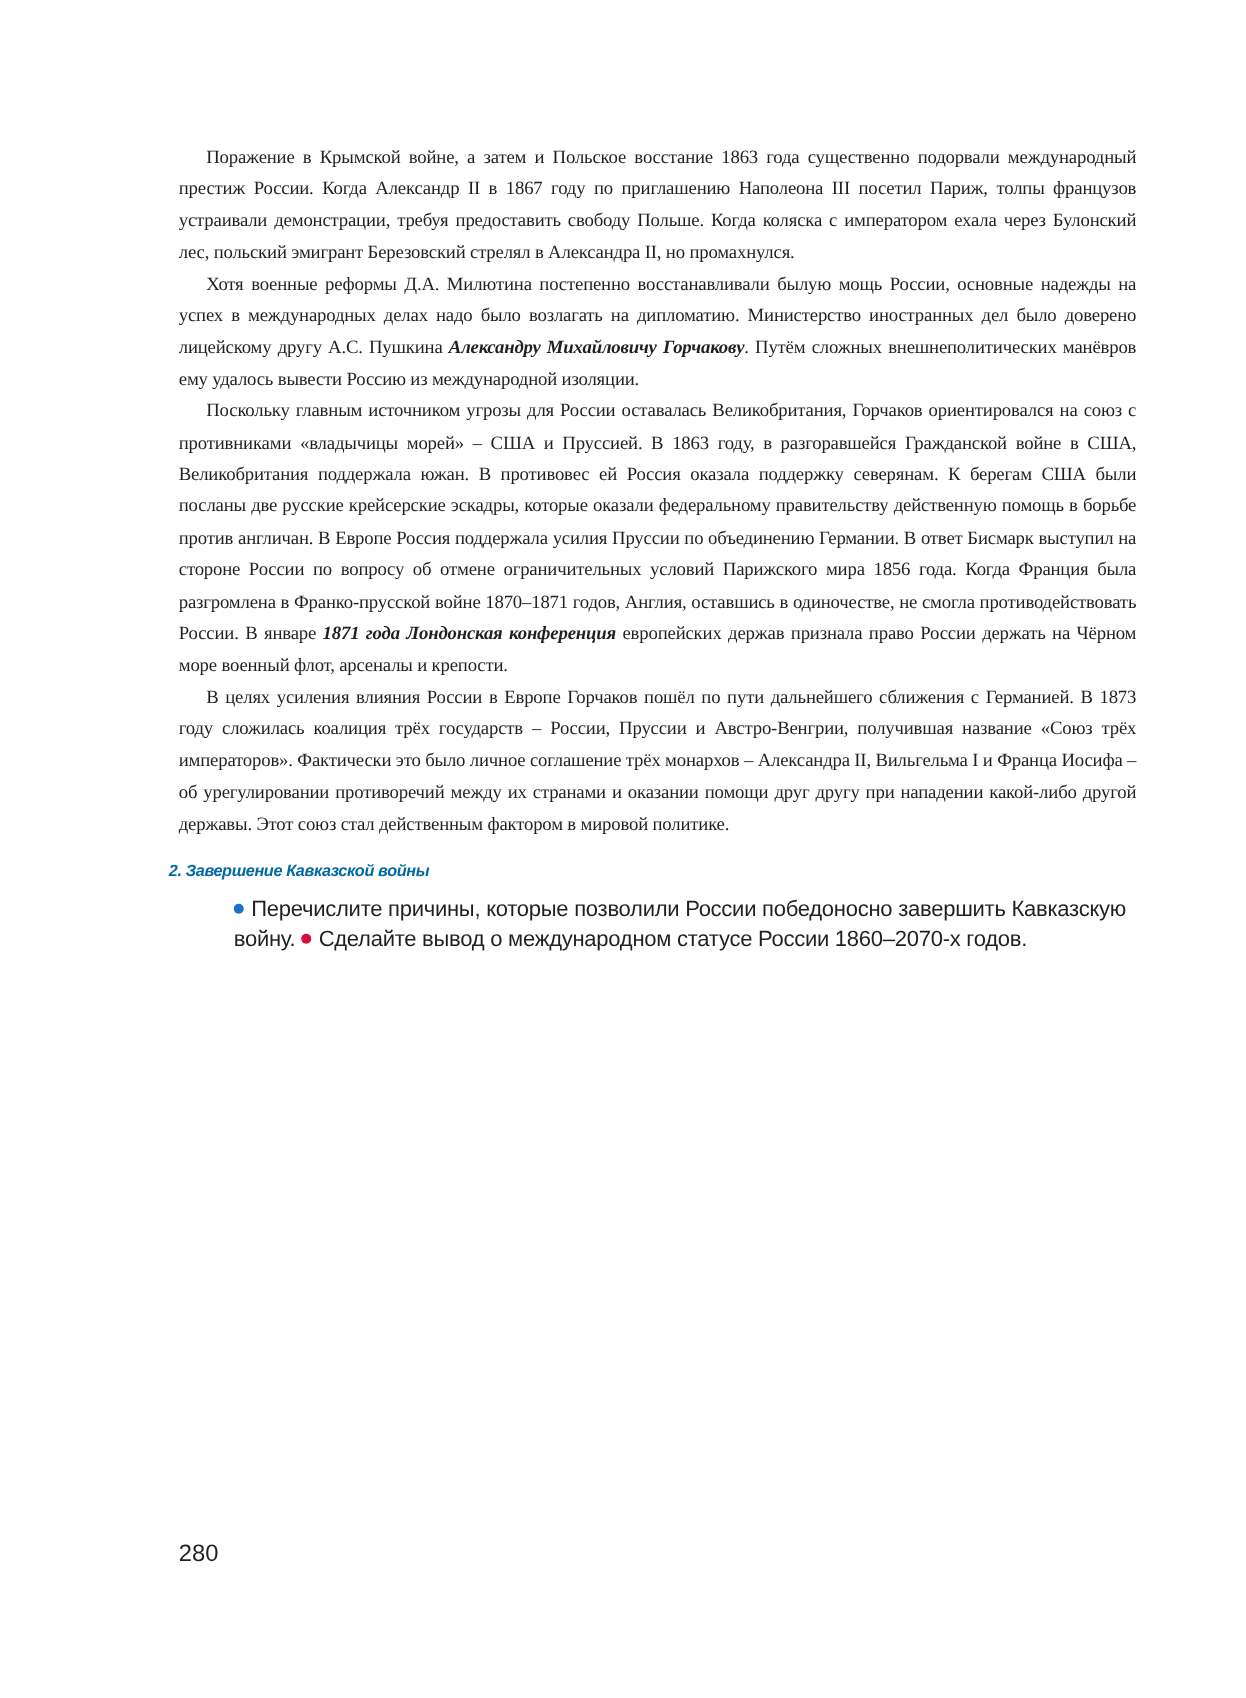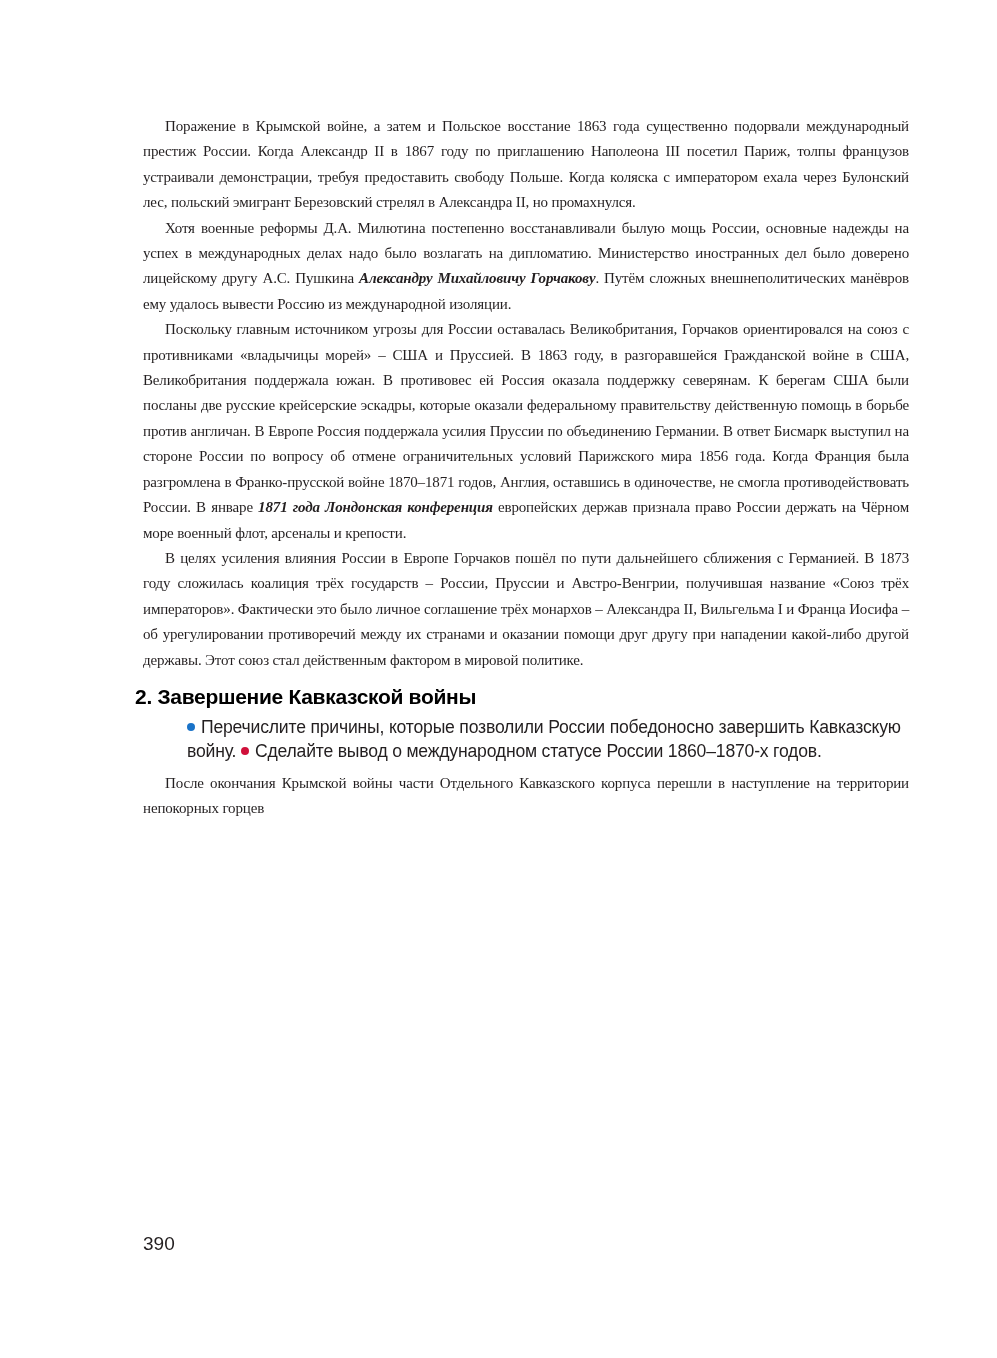--- a/index.html
+++ b/index.html
@@ -33,25 +33,26 @@
     .para em {
       font-style: italic;
       font-weight: bold;
     }
     .para strong {
       font-weight: normal;
     }
     .section-heading {
       font-family: "Liberation Sans", "DejaVu Sans", sans-serif;
       font-weight: bold;
-      font-size: 21px;
+      font-size: 13px;
       line-height: 24px;
-      color: #000000;
+      color: #0369a1;
       margin: 12px 0 6px -8px;
       letter-spacing: -0.3px;
+      font-style: italic;
     }
     .questions {
       font-family: "Liberation Sans", "DejaVu Sans", sans-serif;
       font-size: 17.6px;
       line-height: 24px;
       margin: 0 0 8px 44px;
       text-align: left;
       letter-spacing: -0.2px;
     }
     .dot {
@@ -89,23 +90,18 @@
     </p>
     <p class="para">
       <span>В целях усиления влияния России в Европе Горчаков пошёл по пути дальнейшего сближения с Германией. В 1873 году сложилась коали­ция трёх государств – России, Пруссии и Австро-Венгрии, получив­шая название </span><strong>«Союз трёх императоров»</strong><span>. Фактически это было личное соглашение трёх монархов – Александра II, Вильгельма I и Франца Иосифа – об урегулировании противоречий между их странами и ока­зании помощи друг другу при нападении какой-либо другой державы. Этот союз стал действенным фактором в мировой политике.</span>
     </p>
   </div>
 
   <h2 class="section-heading">2. Завершение Кавказской войны</h2>
 
   <p class="questions">
     <span class="dot blue"></span><span>Перечислите причины, которые позволили России победоносно завершить Кавказскую войну.</span>
-    <span class="dot red"></span><span>Сделайте вывод о международном статусе России 1860–1870-х годов.</span>
+    <span class="dot red"></span><span>Сделайте вывод о международном статусе России 1860–2070-х годов.</span>
   </p>
 
-  <div>
-    <p class="para">
-      <span>После окончания Крымской войны части Отдельного Кавказского корпуса перешли в наступление на территории непокорных горцев</span>
-    </p>
-  </div>
 </div>
 
-<div class="page-number">390</div>
+<div class="page-number">280</div>
 
 </body></html>

